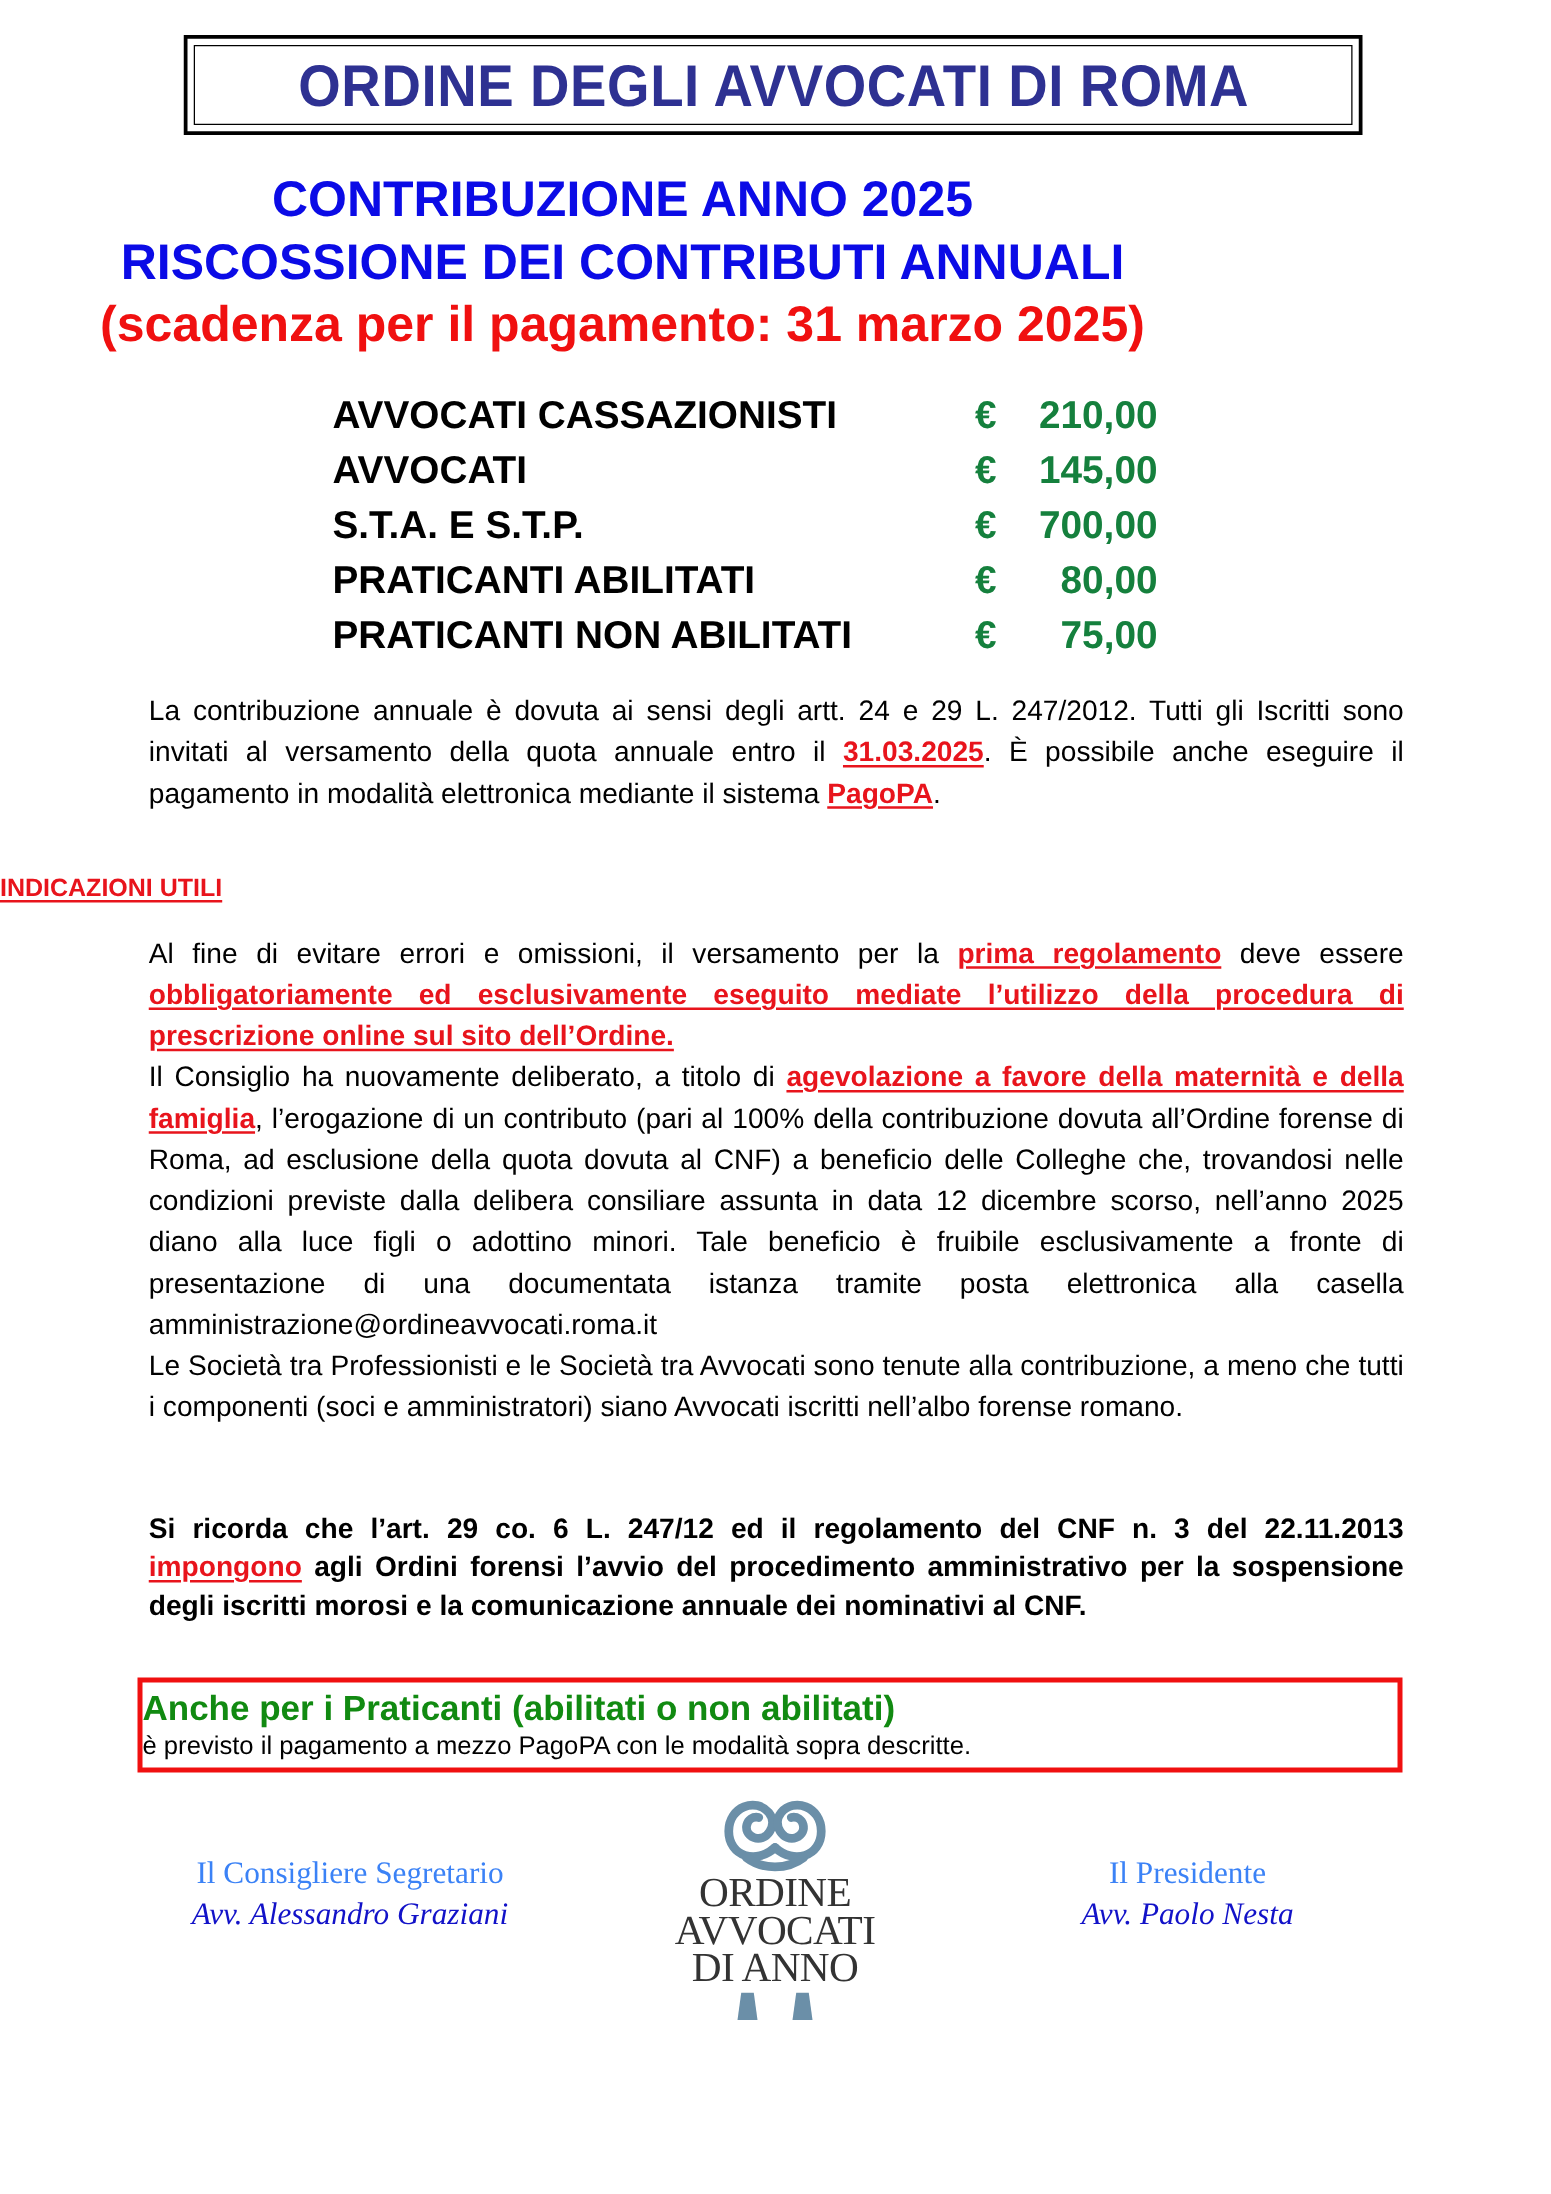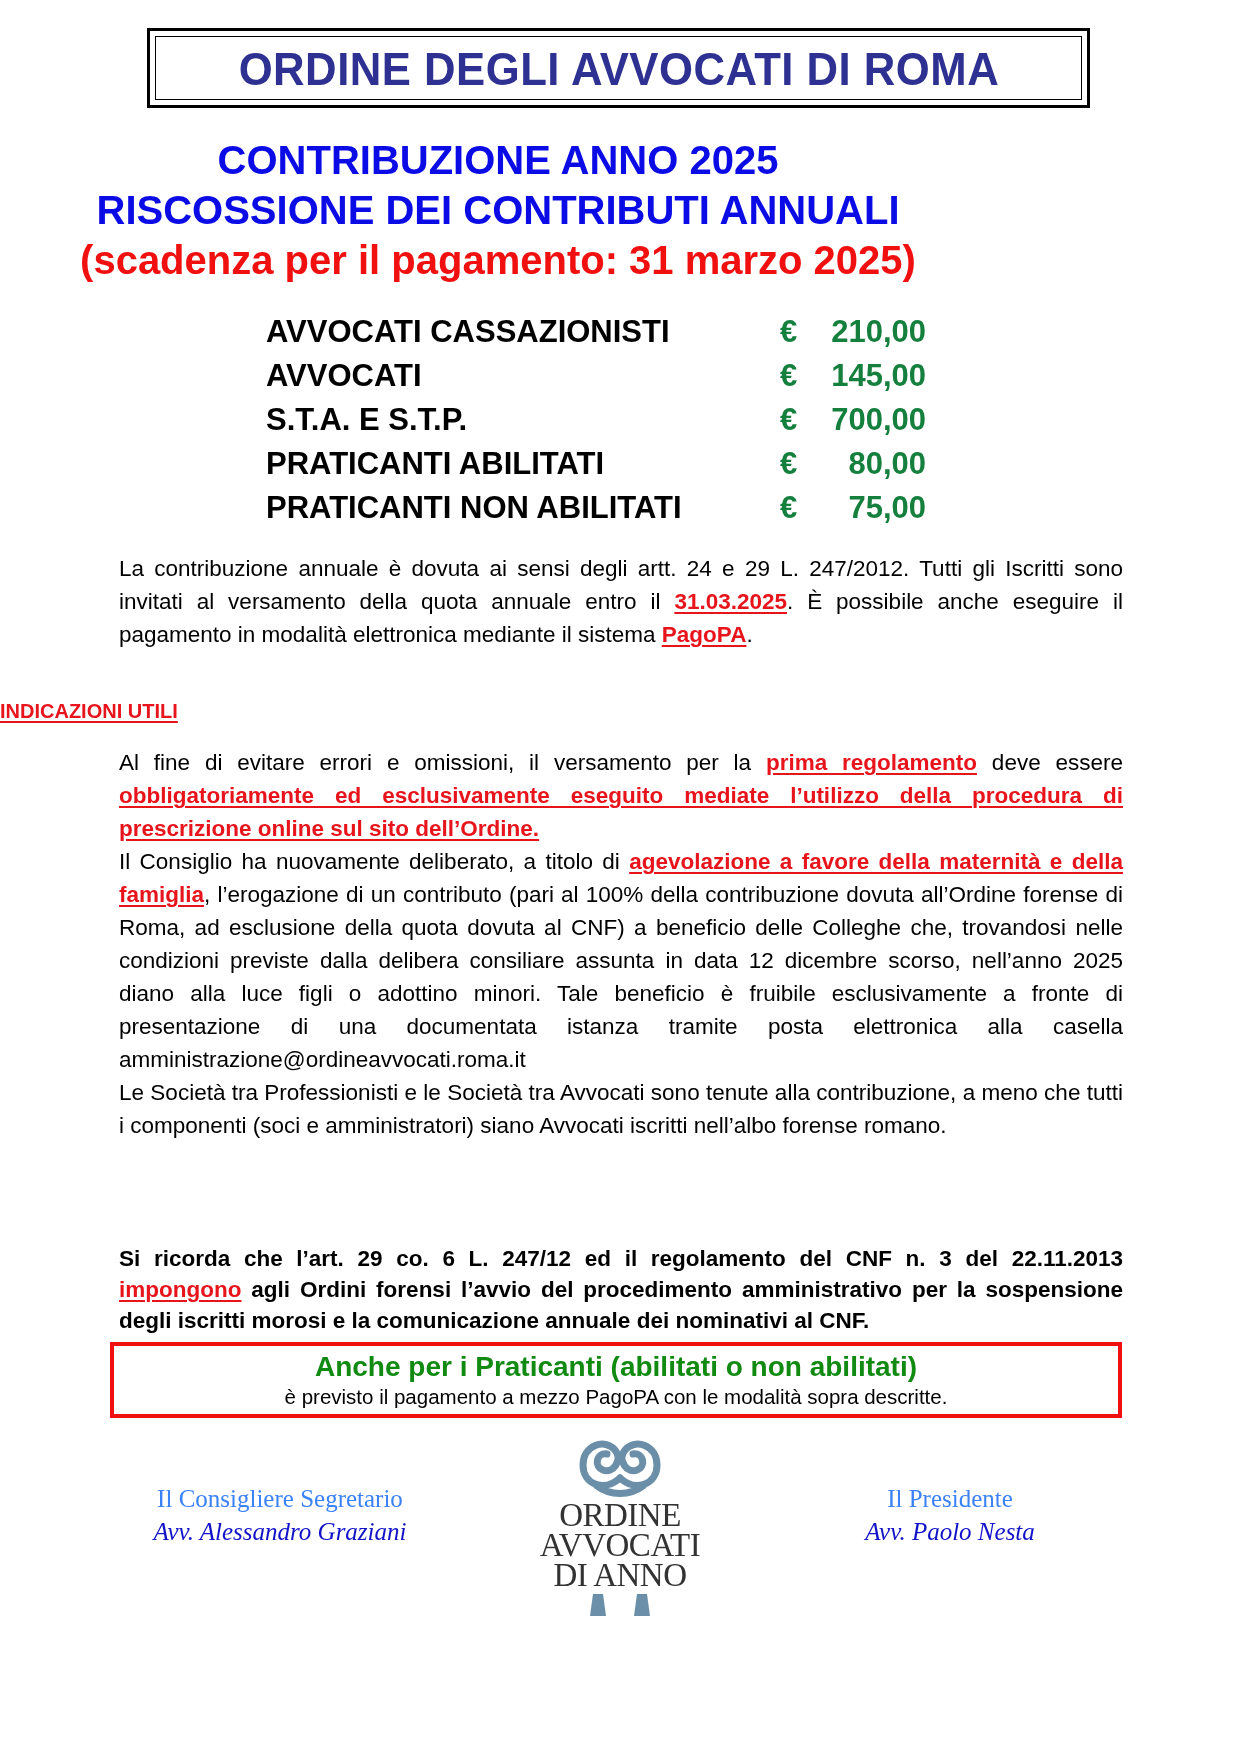--- a/index.html
+++ b/index.html
@@ -26,25 +26,25 @@
     font-weight:bold; font-size:31px; }
   .fee-label { color:#000; white-space:nowrap; }
   .fee-value { color:#15803d; white-space:pre; font-family:"Liberation Sans", sans-serif; }
   .fee-value .cur { display:inline-block; width:28px; }
   .fee-value .amt { display:inline-block; width:118px; text-align:right; }
 
   
   .body { left:119px; width:1004px; font-size:22.5px; line-height:33px; text-align:justify; }
   .red-u { color:#E8141C; font-weight:bold; text-decoration:underline; text-decoration-thickness:2px; text-underline-offset:3px; }
   .center-title { left:0; width:1241px; text-align:left; font-size:20px; }
-  .bold { font-weight:bold;margin-top:36px; }
+  .bold { font-weight:bold; }
 
   
   .notice-box { left:110px; top:1342px; width:1012px; height:76px; border:4px solid #F01010;
-    box-sizing:border-box; text-align:center; }
+    box-sizing:border-box; }
   .notice-title { color:#118A11; font-weight:bold; font-size:28px; margin-top:4px; line-height:34px; }
   .notice-sub { font-size:20.5px; line-height:26px; }
 
   
   .sig { font-family:"Liberation Serif", serif; font-size:25px; text-align:center; line-height:33px; }
   .sig-role { color:#3b82f6; }
   .sig-name { color:#1212C8; font-style:italic; }
 
   
   .logo { left:520px; top:1430px; width:200px; height:180px; text-align:center; }

